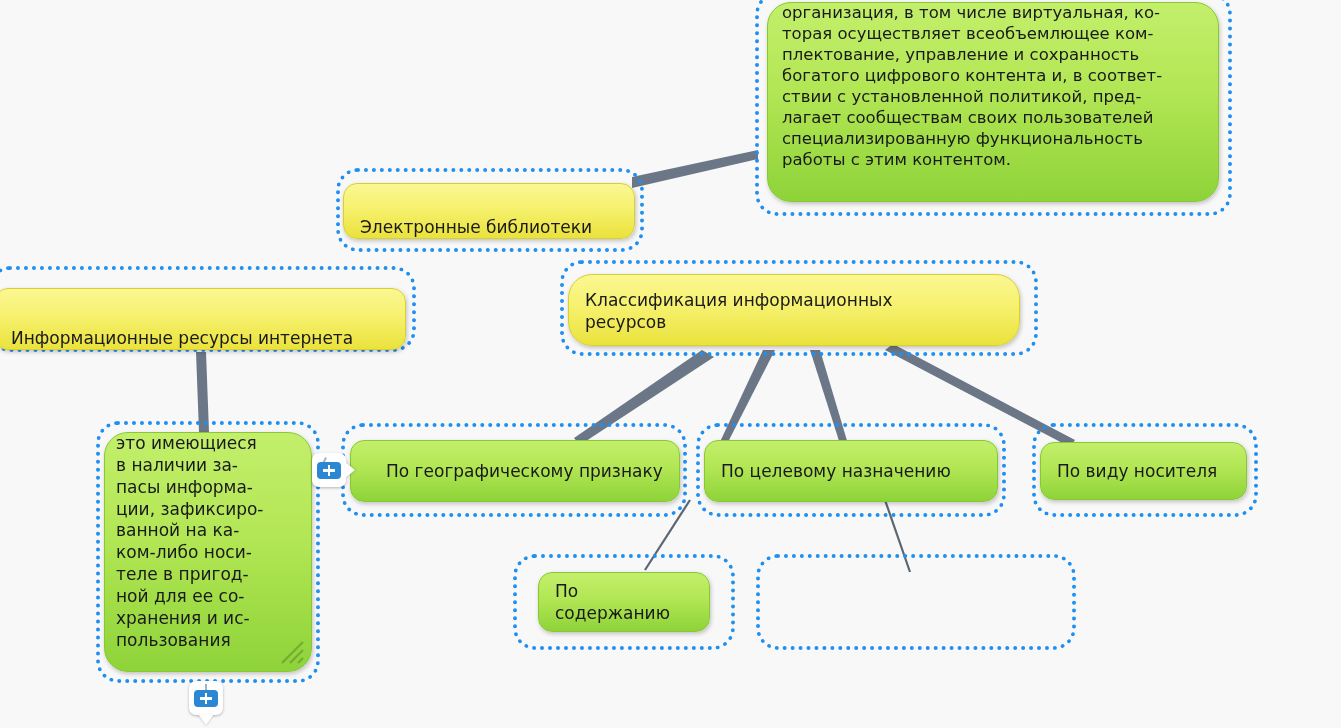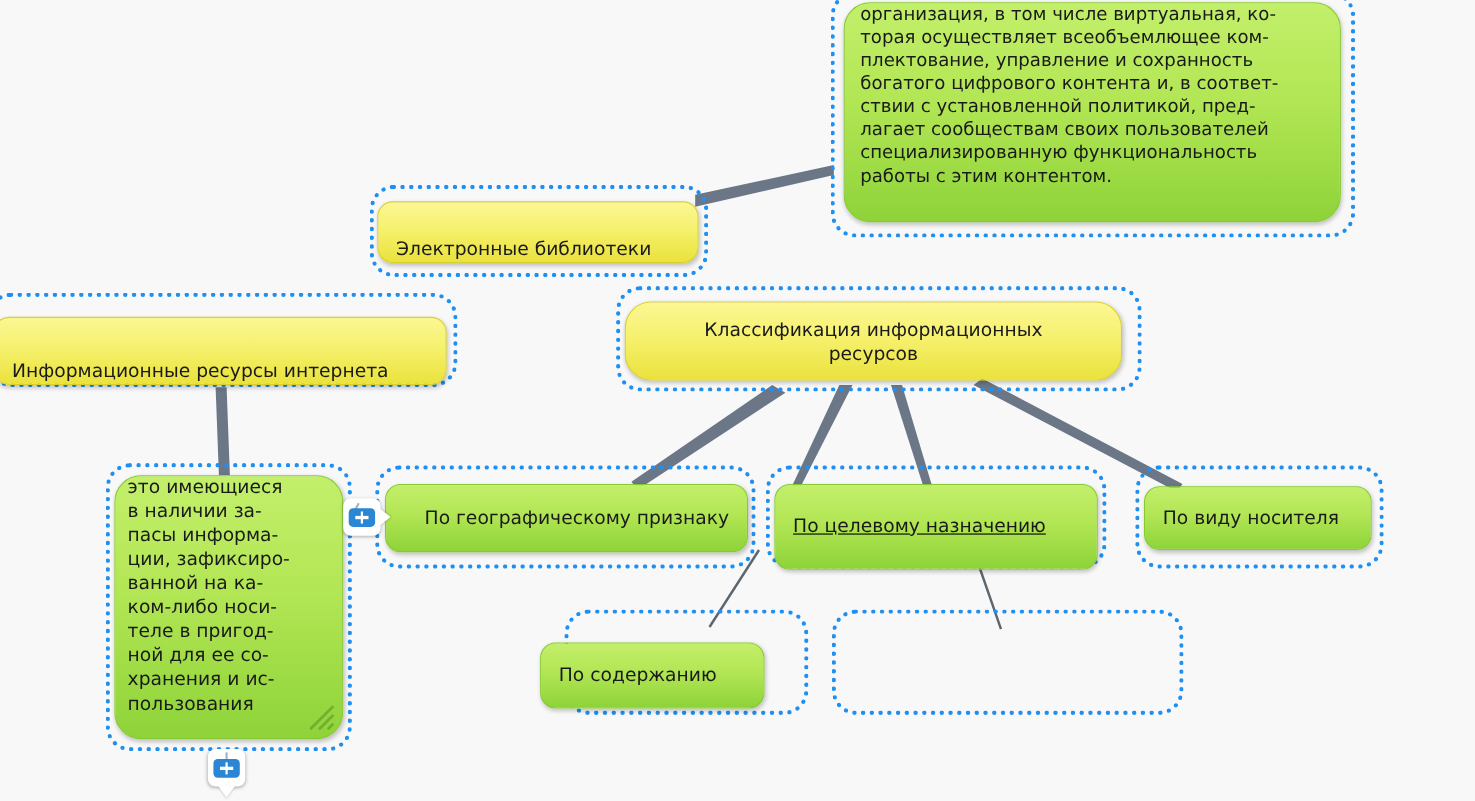--- a/index.html
+++ b/index.html
@@ -214,21 +214,21 @@
   </div>
 
   <div class="node yellow" id="node-digital-libraries" style="left:343px; top:183px; width:292px; height:56px;">
     <span class="txt">Электронные библиотеки</span>
   </div>
 
   <div class="node yellow" id="node-internet-resources" style="left:-6px; top:288px; width:412px; height:62px;">
     <span class="txt">Информационные ресурсы интернета</span>
   </div>
 
-  <div class="node yellow top-align" id="node-classification" style="left:568px; top:274px; width:452px; height:72px;text-align:center;">
+  <div class="node yellow top-align" id="node-classification" style="left:568px; top:274px; width:452px; height:72px;">
     <span class="txt">Классификация информационных
 ресурсов</span>
   </div>
 
   <div class="node green top-align" id="node-resource-def" style="left:104px; top:432px; width:208px; height:240px;">
     <span class="txt">это имеющиеся
 в наличии за-
 пасы информа-
 ции, зафиксиро-
 ванной на ка-
@@ -241,29 +241,29 @@
       <line x1="3" y1="24" x2="24" y2="3" stroke="#5f8c2a" stroke-width="2.4"></line>
       <line x1="11" y1="24" x2="24" y2="11" stroke="#5f8c2a" stroke-width="2.4"></line>
       <line x1="19" y1="24" x2="24" y2="19" stroke="#5f8c2a" stroke-width="2.4"></line>
     </svg>
   </div>
 
   <div class="node green" id="node-by-geography" style="left:350px; top:440px; width:330px; height:62px;padding-left:19px;">
     <span class="txt">По географическому признаку</span>
   </div>
 
-  <div class="node green" id="node-by-purpose" style="left:704px; top:440px; width:294px; height:78px;text-decoration:underline;">
+  <div class="node green" id="node-by-purpose" style="left:704px; top:440px; width:294px; height:62px;">
     <span class="txt">По целевому назначению</span>
   </div>
 
   <div class="node green" id="node-by-medium" style="left:1040px; top:442px; width:207px; height:58px;">
     <span class="txt">По виду носителя</span>
   </div>
 
-  <div class="node green" id="node-by-content" style="left:491px; top:572px; width:204px; height:60px;margin-top:12px;">
+  <div class="node green" id="node-by-content" style="left:538px; top:572px; width:172px; height:60px;">
     <span class="txt">По содержанию</span>
   </div>
 
 
   <div class="badge right" style="left:312px; top:453px;">
     <span class="stalk"></span>
     <span class="plusbox"></span>
     <span class="arrow"></span>
   </div>
 

